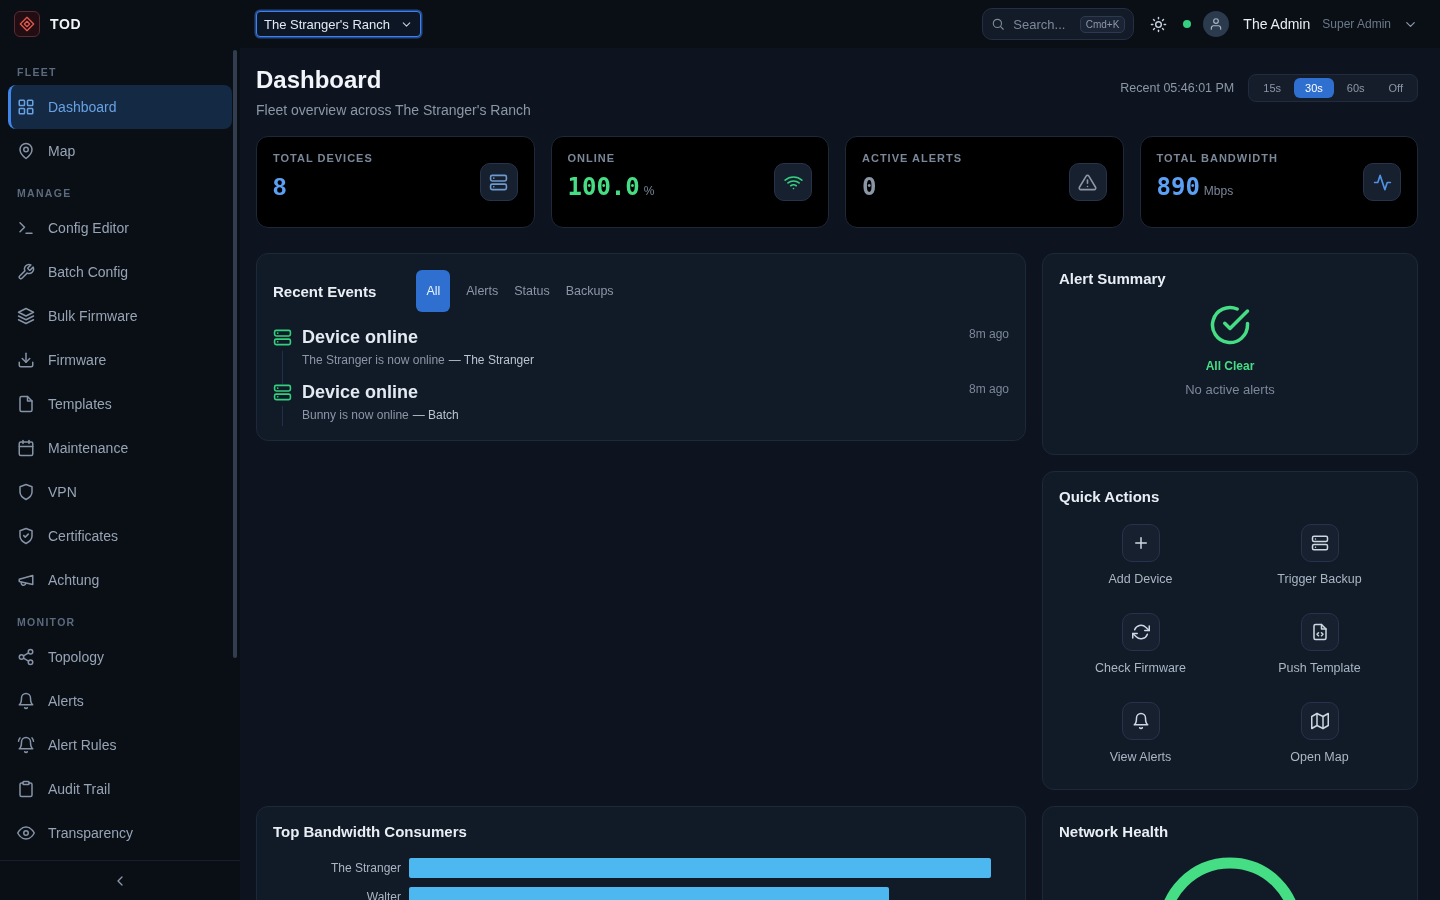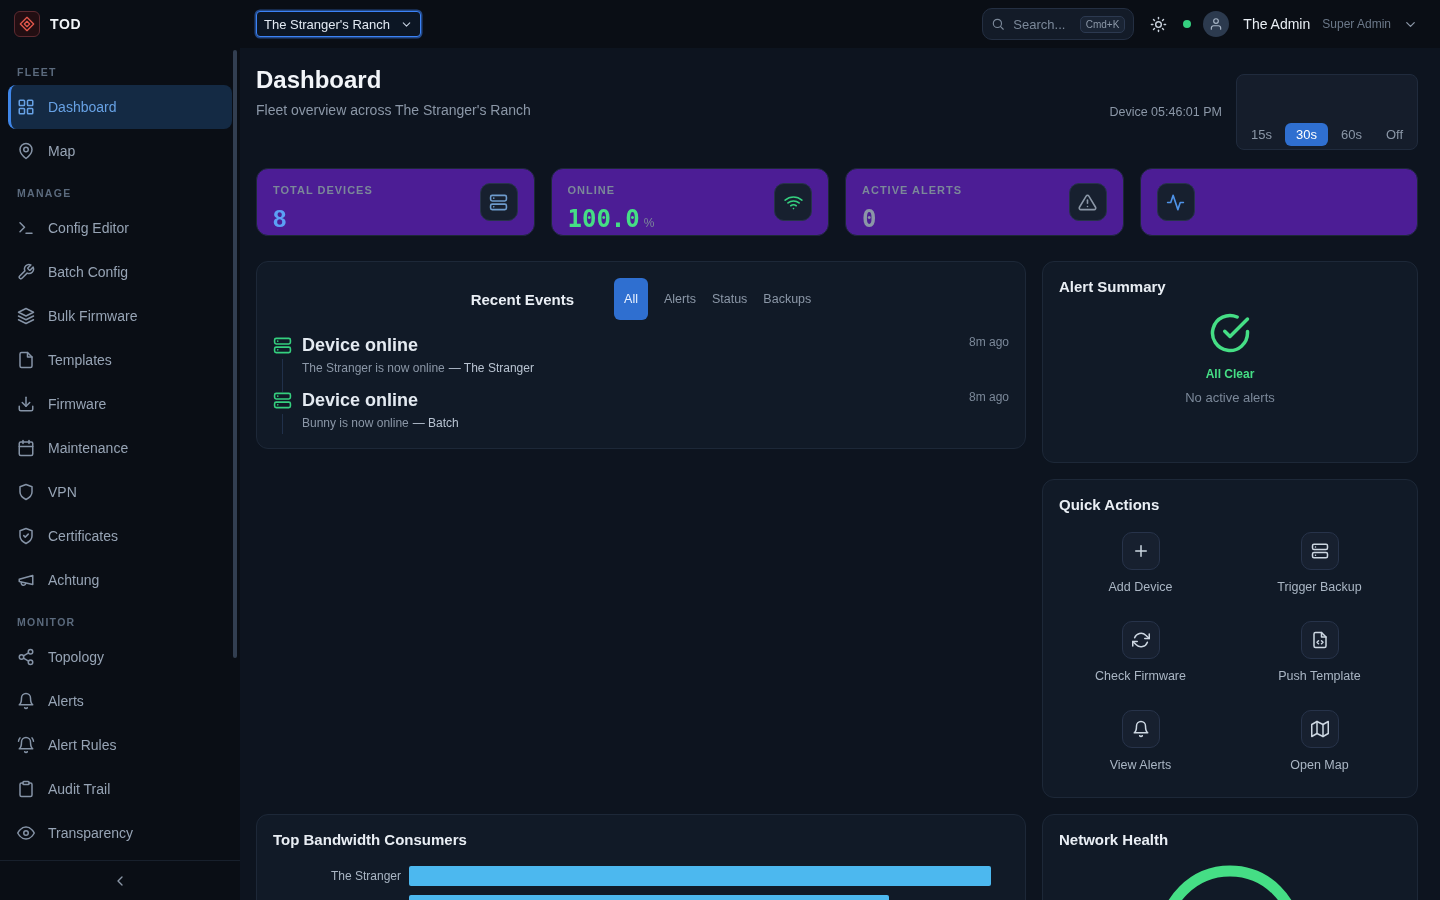--- a/index.html
+++ b/index.html
@@ -54,40 +54,40 @@
   .caret svg { width:15px; height:15px; }
 
   .content { flex:1; overflow:hidden; padding:18px 22px 0 16px; }
 
   .page-header { display:flex; justify-content:space-between; align-items:flex-start; margin-bottom:18px; }
   .page-title { font-size:24px; font-weight:700; color:#f2f5f9; }
   .page-subtitle { font-size:14px; color:#8b97a7; margin-top:8px; }
   .header-right { display:flex; align-items:center; gap:14px; margin-top:8px; }
   .updated { font-size:12.5px; color:#8b97a7; }
   .segmented { display:flex; background:#151d2b; border:1px solid #202b3d; border-radius:8px; padding:3px; gap:2px; }
-  .segmented button { background:transparent; border:none; color:#8b97a7; font-size:13px; padding:4px 11px; border-radius:6px; cursor:pointer; font-family:"Liberation Sans",sans-serif;margin-top:45px; }
+  .segmented button { background:transparent; border:none; color:#8b97a7; font-size:11px; padding:4px 11px; border-radius:6px; cursor:pointer; font-family:"Liberation Sans",sans-serif; }
   .segmented button.active { background:#2f6fd0; color:#ffffff; }
 
   .stats-grid { display:grid; grid-template-columns:repeat(4,1fr); gap:16px; margin-bottom:25px; }
-  .stat-card { background:#4c1d95; border:1px solid #1d2838; border-radius:12px; padding:15px 16px; height:68px; display:flex; justify-content:space-between; }
+  .stat-card { background:#000000; border:1px solid #1d2838; border-radius:12px; padding:15px 16px; height:92px; display:flex; justify-content:space-between; }
   .stat-label { font-size:11px; font-weight:700; letter-spacing:1px; color:#7b8899; }
   .stat-value { font-size:24px; font-weight:700; margin-top:9px; }
   .stat-unit { font-size:12px; font-weight:400; color:#7b8899; margin-left:4px; font-family:"Liberation Sans",sans-serif; }
   .v-blue { color:#5ba0f5; } .v-green { color:#45de85; } .v-gray { color:#8b97a7; }
   .stat-icon { width:38px; height:38px; border-radius:10px; background:#17202f; border:1px solid #27334a; display:flex; align-items:center; justify-content:center; align-self:center; flex:none; }
   .stat-icon svg { width:19px; height:19px; }
   .ic-steel { color:#6e9bcd; } .ic-green { color:#35d07f; } .ic-gray { color:#8b97a7; } .ic-blue { color:#4f93e8; }
 
   .main-grid { display:grid; grid-template-columns:1fr 376px; grid-template-rows:537px 300px; gap:16px; }
   .card { background:#111a27; border:1px solid #1d2838; border-radius:12px; padding:16px; }
   .card-title { font-size:15px; font-weight:700; color:#e9eef4; }
 
   
   .events-card { grid-column:1; grid-row:1; align-self:start; }
-  .events-head { display:flex; justify-content:center; align-items:center;gap:40px; }
+  .events-head { display:flex; justify-content:flex-start; align-items:center;gap:40px; }
   .filters { display:flex; align-items:center; gap:16px; }
   .filter { font-size:12.5px; color:#8b97a7; cursor:pointer; }
   .filter.active { background:#2f6fd0; color:#eaf2ff; padding:14px 10px; border-radius:6px; }
   .event-list { margin-top:15px; }
   .event { position:relative; padding-left:29px; display:flex; justify-content:space-between; align-items:flex-start; padding-bottom:15px; }
   .event::before { content:""; position:absolute; left:9px; top:24px; bottom:-2px; width:1px; background:#20304a; }
   .event:last-child { padding-bottom:2px; }
   .event-icon { position:absolute; left:0; top:1px; color:#35d07f; }
   .event-icon svg { width:19px; height:19px; }
   .event-title { font-size:18px; font-weight:600; color:#e4eaf1; }
@@ -319,29 +319,29 @@
         <span>Batch Config</span>
       </div>
       <div class="nav-item">
         <svg class="i">
             <use href="#sym-layers"></use>
           </svg>
         <span>Bulk Firmware</span>
       </div>
       <div class="nav-item">
         <svg class="i">
+            <use href="#sym-download"></use>
+          </svg>
+        <span>Firmware</span>
+      </div>
+      <div class="nav-item">
+        <svg class="i">
             <use href="#sym-file"></use>
           </svg>
         <span>Templates</span>
-      </div>
-      <div class="nav-item">
-        <svg class="i">
-            <use href="#sym-download"></use>
-          </svg>
-        <span>Firmware</span>
       </div>
       <div class="nav-item">
         <svg class="i">
             <use href="#sym-calendar"></use>
           </svg>
         <span>Maintenance</span>
       </div>
       <div class="nav-item">
         <svg class="i">
             <use href="#sym-shield"></use>
@@ -440,21 +440,21 @@
     </header>
 
     <div class="content">
 
       <div class="page-header">
         <div>
           <div class="page-title">Dashboard</div>
           <div class="page-subtitle">Fleet overview across The Stranger's Ranch</div>
         </div>
         <div class="header-right">
-          <span class="updated">Device 05:46:01 PM</span>
+          <span class="updated">Recent 05:46:01 PM</span>
           <div class="segmented">
             <button>15s</button>
             <button class="active">30s</button>
             <button>60s</button>
             <button>Off</button>
           </div>
         </div>
       </div>
 
       <div class="stats-grid">
@@ -485,20 +485,24 @@
             <div class="stat-label">ACTIVE ALERTS</div>
             <div class="stat-value v-gray mono">0</div>
           </div>
           <div class="stat-icon ic-gray">
               <svg class="i">
                 <use href="#sym-alert-triangle"></use>
               </svg>
             </div>
         </div>
         <div class="stat-card">
+          <div>
+            <div class="stat-label">TOTAL BANDWIDTH</div>
+            <div class="stat-value v-blue mono"><span>890</span><span class="stat-unit">Mbps</span></div>
+          </div>
           <div class="stat-icon ic-blue">
               <svg class="i">
                 <use href="#sym-activity"></use>
               </svg>
             </div>
         </div>
       </div>
 
       <div class="main-grid">
 

